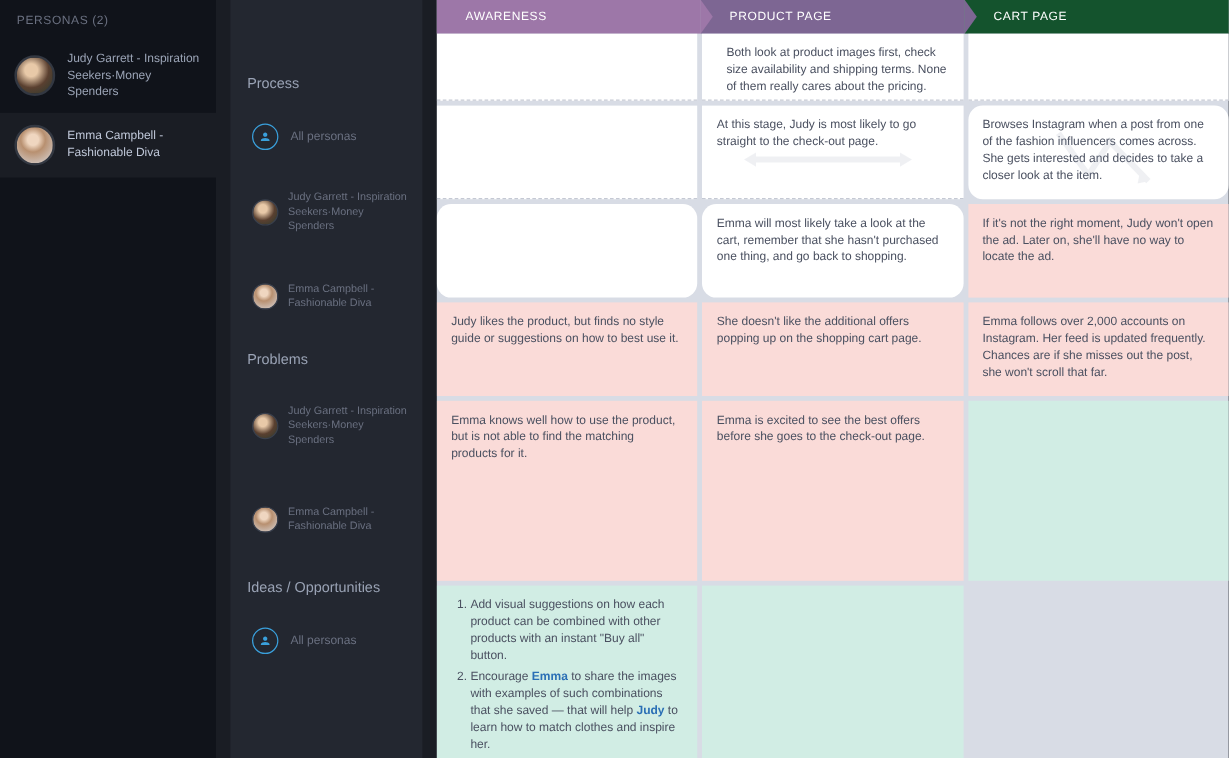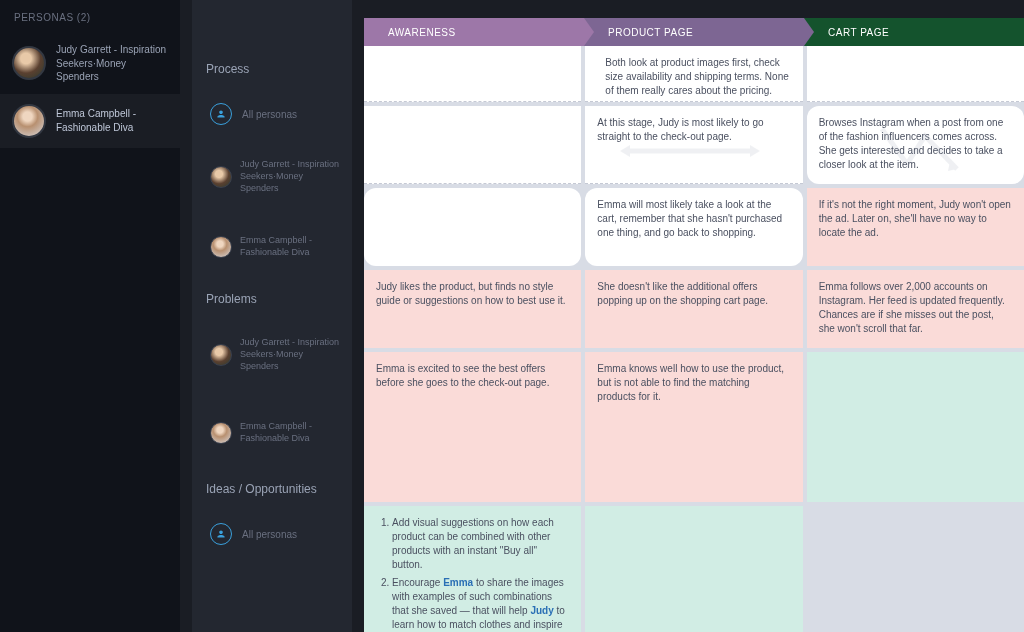--- a/index.html
+++ b/index.html
@@ -15,21 +15,21 @@
   .persona-label.active { color: #bfc7d8; }
   .mid { width: 160px; background: #232730; flex-shrink: 0; padding-top: 52px; }
   .section-label { font-size: 12px; color: #9aa3b5; padding: 10px 14px 10px 14px; }
   .row-persona { display: flex; align-items: center; gap: 8px; padding: 6px 10px 6px 18px; min-height: 70px;}
   .mini-avatar { width: 22px; height: 22px; border-radius: 50%; flex-shrink: 0; border:1px solid #3a404d;}
   .mini-label { font-size: 9px; color: #6a7080; line-height: 1.3; }
   .icon-circle { width:22px; height:22px; border:1.5px solid #3aa0dc; border-radius:50%; display:flex; align-items:center; justify-content:center; flex-shrink:0;}
   .icon-circle svg { width:12px; height:12px; fill:#3aa0dc;}
   .all-personas { display:flex; align-items:center; gap:10px; padding: 8px 10px 8px 18px; min-height: 56px;}
   .all-personas .mini-label { color:#6a7080; font-size:10px;}
-  .content { flex: 1; display:flex; flex-direction:column; background:#d8dce5;margin-top:18px;}
+  .content { flex: 1; display:flex; flex-direction:column; background:#d8dce5;}
   .stages { display:flex; height:28px; flex-shrink:0;}
   .stage { flex:1; position:relative; color:#fff; font-size:10px; letter-spacing:0.5px; display:flex; align-items:center; padding-left:24px;}
   .stage::after { content:""; position:absolute; right:-10px; top:0; width:0; height:0; border-top:14px solid transparent; border-bottom:14px solid transparent; z-index:2;}
   .stage-1 { background:#9d77a8; } .stage-1::after{ border-left:10px solid #9d77a8;}
   .stage-2 { background:#7d6693; } .stage-2::after{ border-left:10px solid #7d6693;}
   .stage-3 { background:#14532d; }
   .grid { flex:1; display:grid; grid-template-columns: 1fr 1fr 1fr; grid-auto-rows: auto; gap:4px; padding:0; overflow:hidden;}
   .cell { background:#fff; padding:10px 12px; font-size:10px; color:#4a5060; line-height:1.4; position:relative;}
   .cell.pink { background:#fadbd8; }
   .cell.teal { background:#d1ede4; }
@@ -133,22 +133,22 @@
           </svg>
       </div>
       <div class="cell h-emma"></div>
       <div class="cell h-emma">Emma will most likely take a look at the cart, remember that she hasn't purchased one thing, and go back to shopping.</div>
 
       <div class="cell pink h-prob">If it's not the right moment, Judy won't open the ad. Later on, she'll have no way to locate the ad.</div>
       <div class="cell pink h-prob">Judy likes the product, but finds no style guide or suggestions on how to best use it.</div>
       <div class="cell pink h-prob">She doesn't like the additional offers popping up on the shopping cart page.</div>
 
       <div class="cell pink h-prob">Emma follows over 2,000 accounts on Instagram. Her feed is updated frequently. Chances are if she misses out the post, she won't scroll that far.</div>
+      <div class="cell pink h-prob">Emma knows well how to use the product, but is not able to find the matching products for it.</div>
       <div class="cell pink h-prob">Emma is excited to see the best offers before she goes to the check-out page.</div>
-      <div class="cell pink h-prob">Emma knows well how to use the product, but is not able to find the matching products for it.</div>
 
       <div class="cell teal h-idea"></div>
       <div class="cell teal h-idea">
         <ol id="ideas-list">
             <li>Add visual suggestions on how each product can be combined with other products with an instant "Buy all" button.</li>
             <li>Encourage <b class="link">Emma</b> to share the images with examples of such combinations that she saved — that will help <b class="link">Judy</b> to learn how to match clothes and inspire her.</li>
           </ol>
       </div>
       <div class="cell teal h-idea"></div>
     </div>

